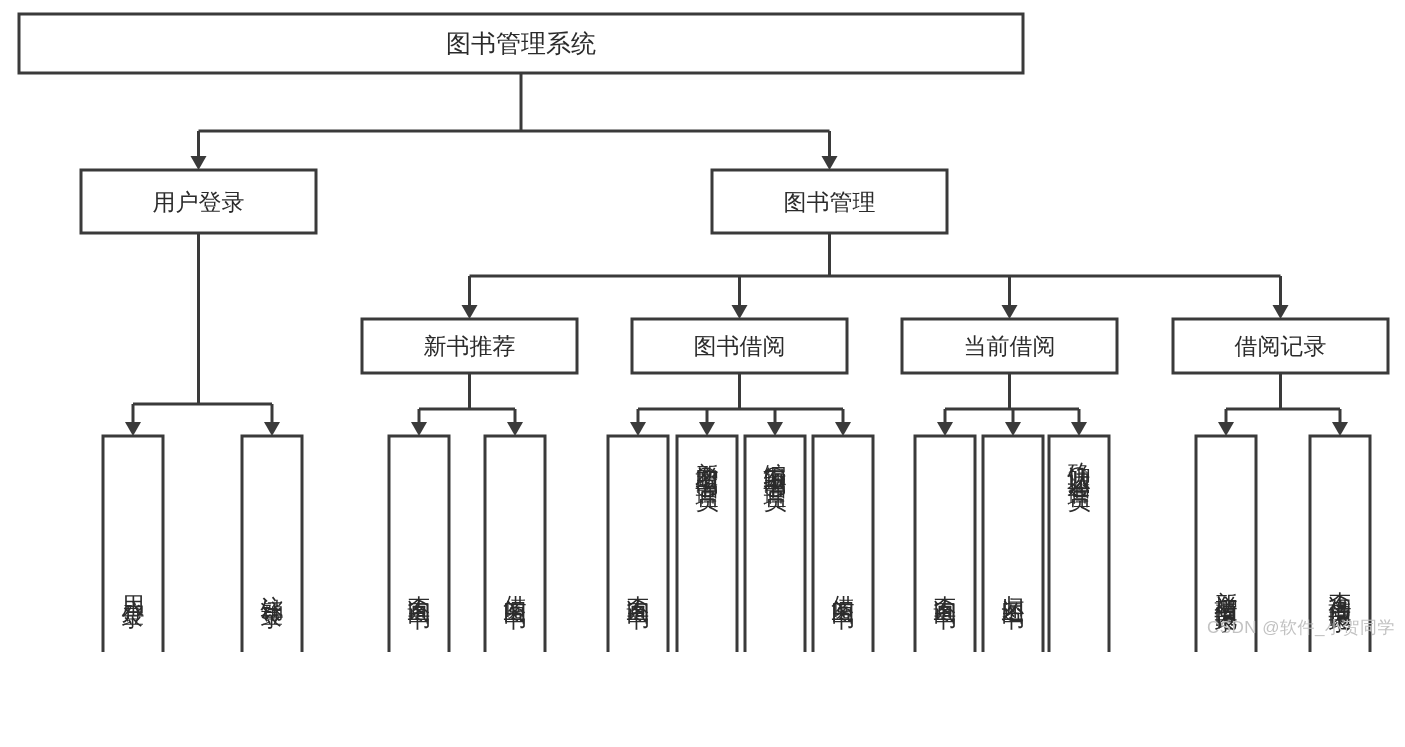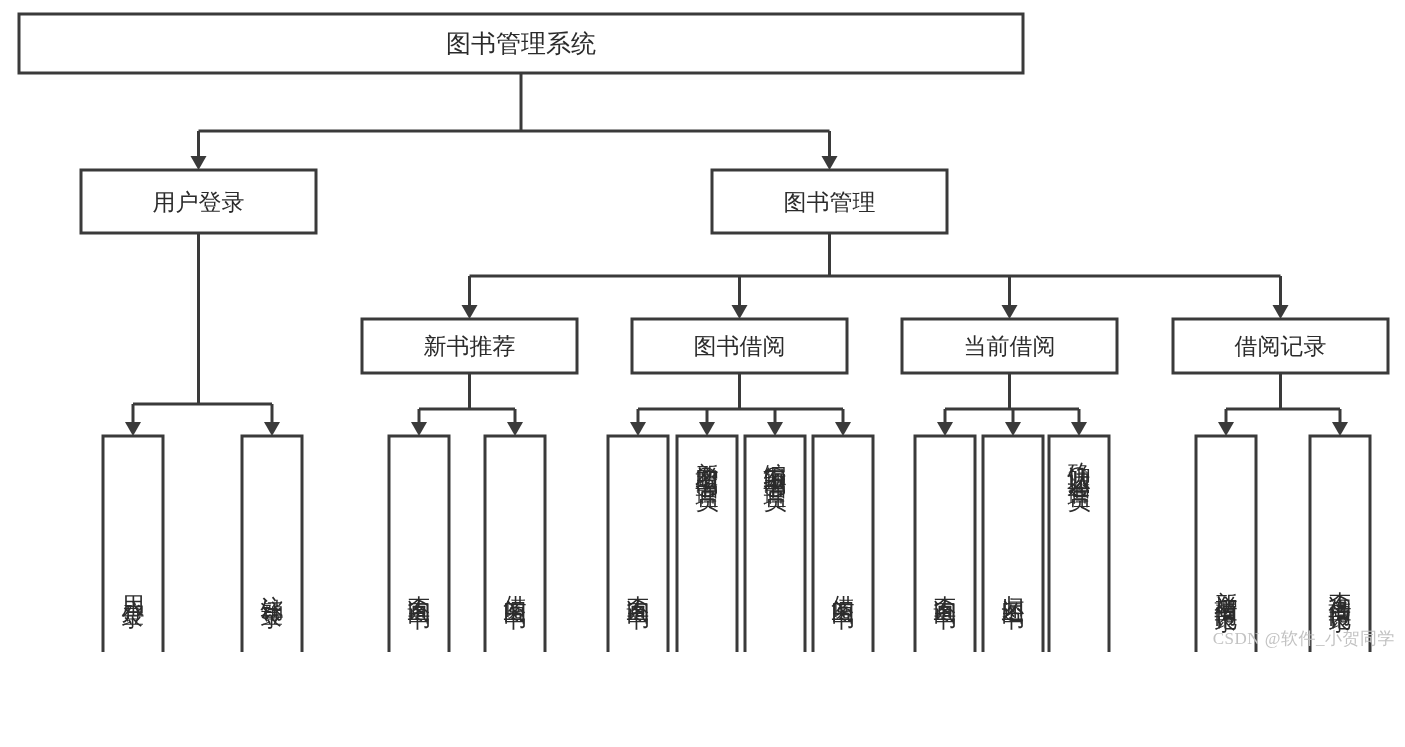--- a/index.html
+++ b/index.html
@@ -6,22 +6,22 @@
   body{font-family:"Liberation Sans","DejaVu Sans",sans-serif;}
   #stage{position:relative;width:1405px;height:652px;background:#ffffff;overflow:hidden;}
   svg#diagram{position:absolute;left:0;top:0;width:1405px;height:747px;}
   .box{fill:#ffffff;stroke:#3a3a3a;stroke-width:3;}
   .connector{stroke:#3a3a3a;stroke-width:3;fill:none;}
   .arrowhead{fill:#3a3a3a;stroke:none;}
   .node-label{font-family:"Liberation Sans","DejaVu Sans",sans-serif;fill:#2b2b2b;text-anchor:middle;}
   .lvl0-label{font-size:25px;}
   .lvl1-label{font-size:23px;}
   .lvl2-label{font-size:23px;}
-  .watermark{position:absolute;right:10px;bottom:2px;font-size:17px;color:#c2c2c2;
-             font-family:Liberation Serif, serif;white-space:nowrap;
+  .watermark{position:absolute;right:10px;bottom:13px;font-size:17px;color:#c2c2c2;
+             font-family:Liberation Sans, sans-serif;white-space:nowrap;
              letter-spacing:.5px;}
   .leafwrap{position:absolute;display:flex;align-items:flex-start;justify-content:center;
             box-sizing:border-box;pointer-events:none;}
   .leaftext{writing-mode:vertical-rl;text-orientation:upright;
             font-family:"Liberation Sans","DejaVu Sans",sans-serif;
             font-size:23px;line-height:1.18;color:#2b2b2b;letter-spacing:4px;
             text-align:center;white-space:nowrap;}
 </style>
 </head>
 <body>

